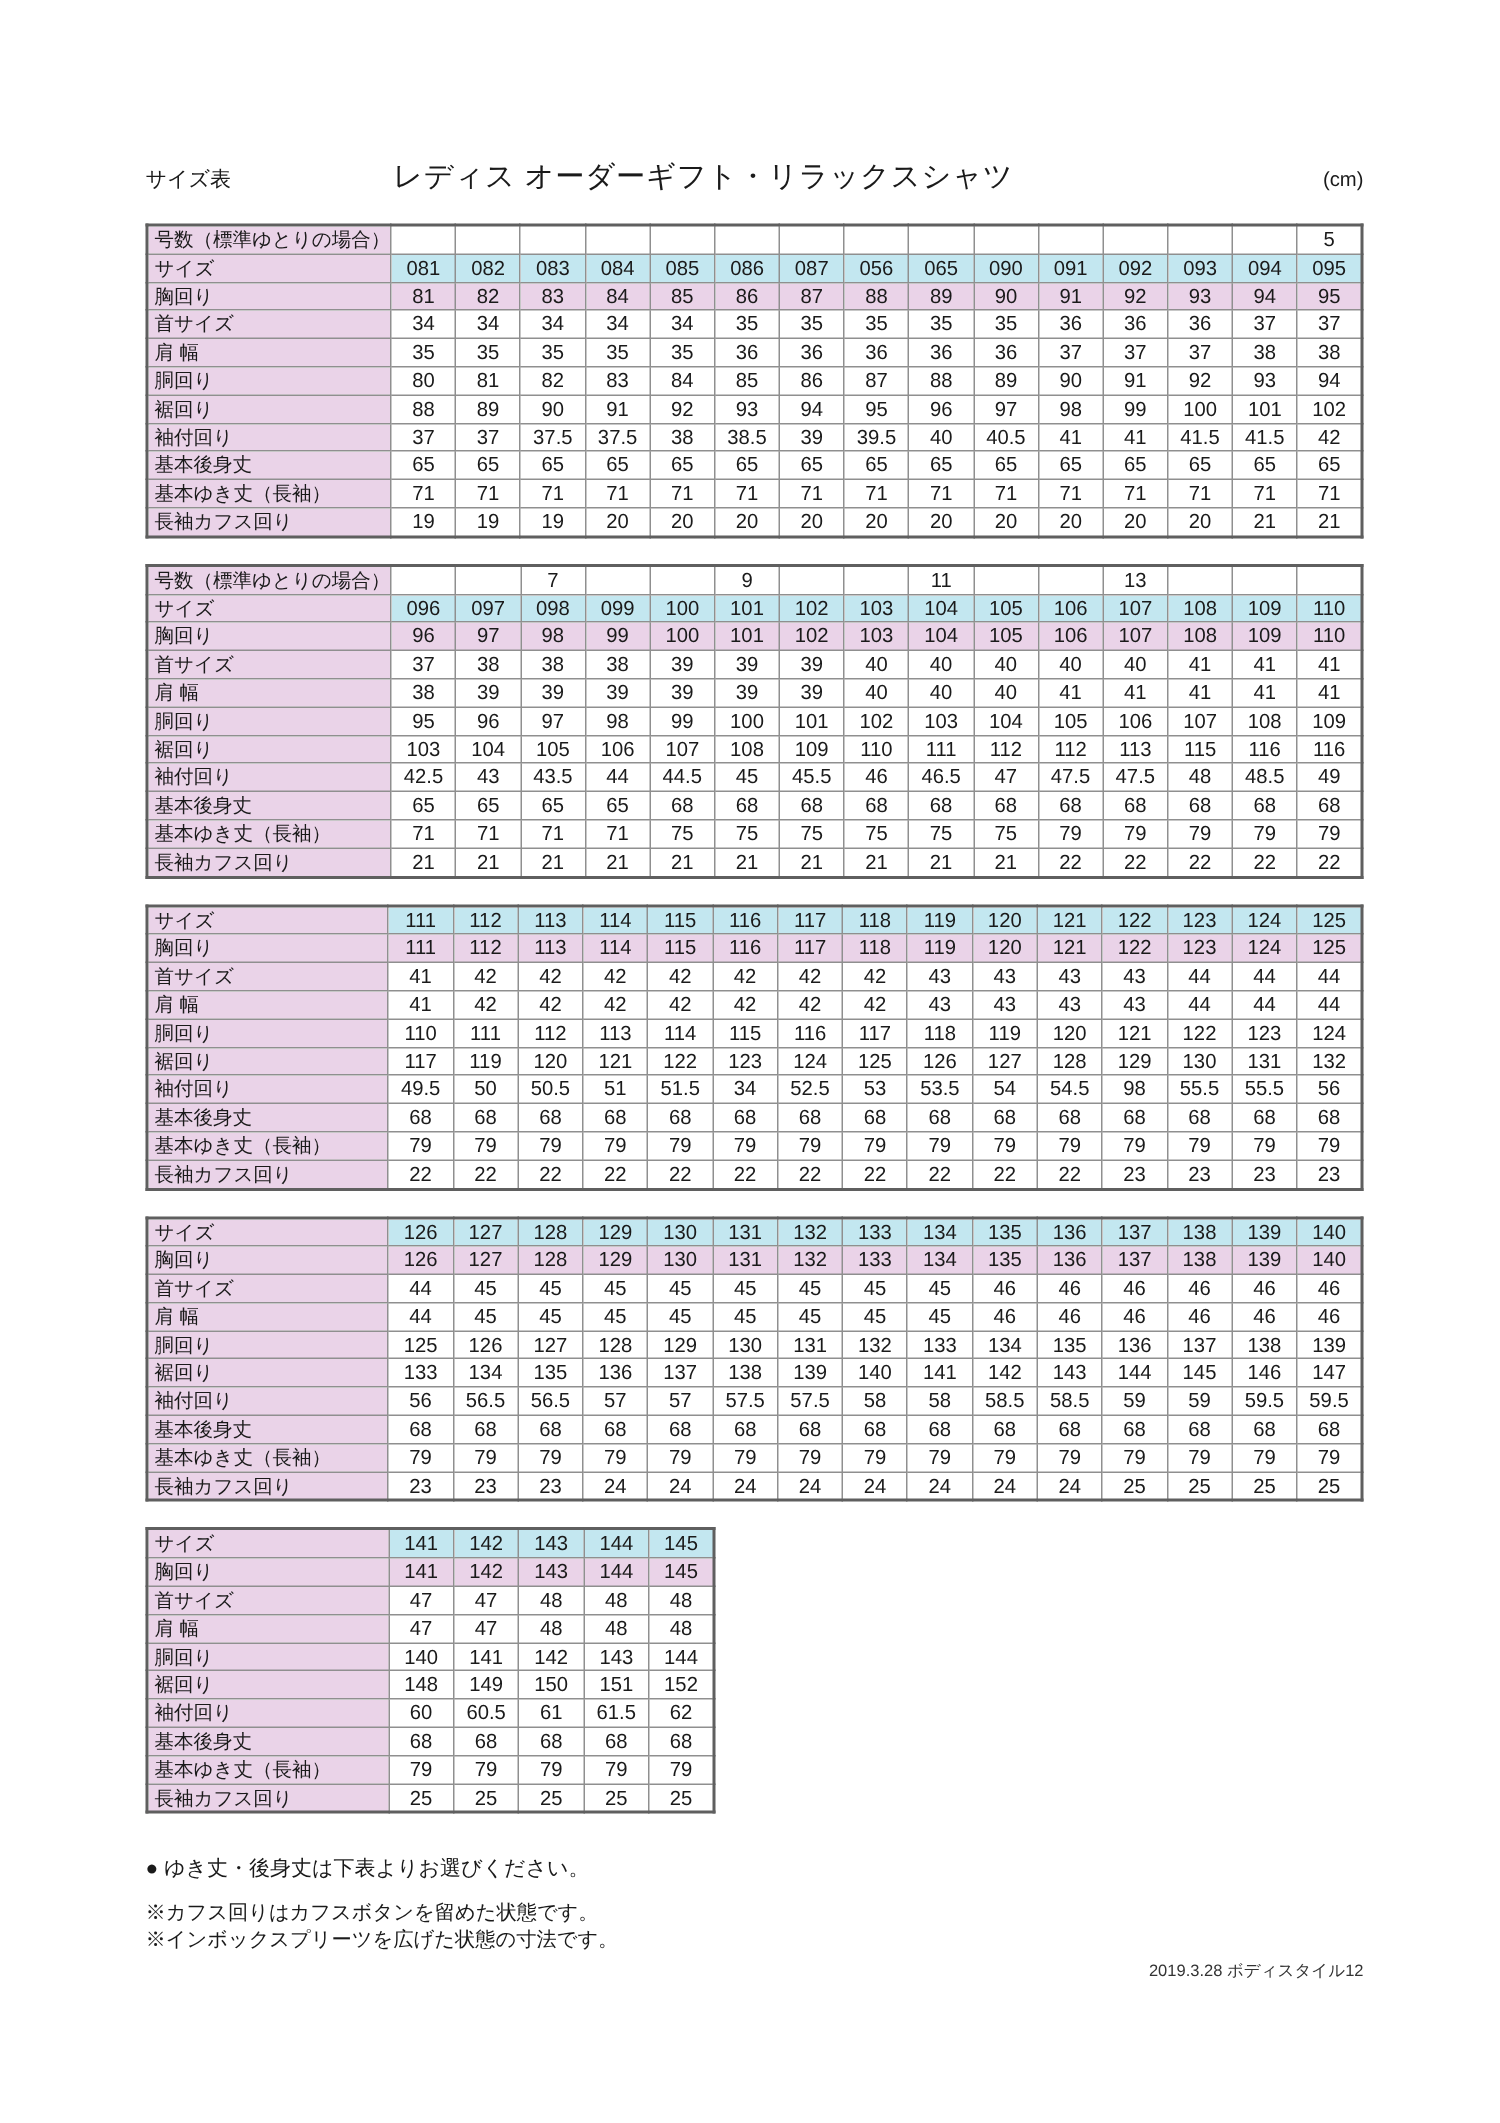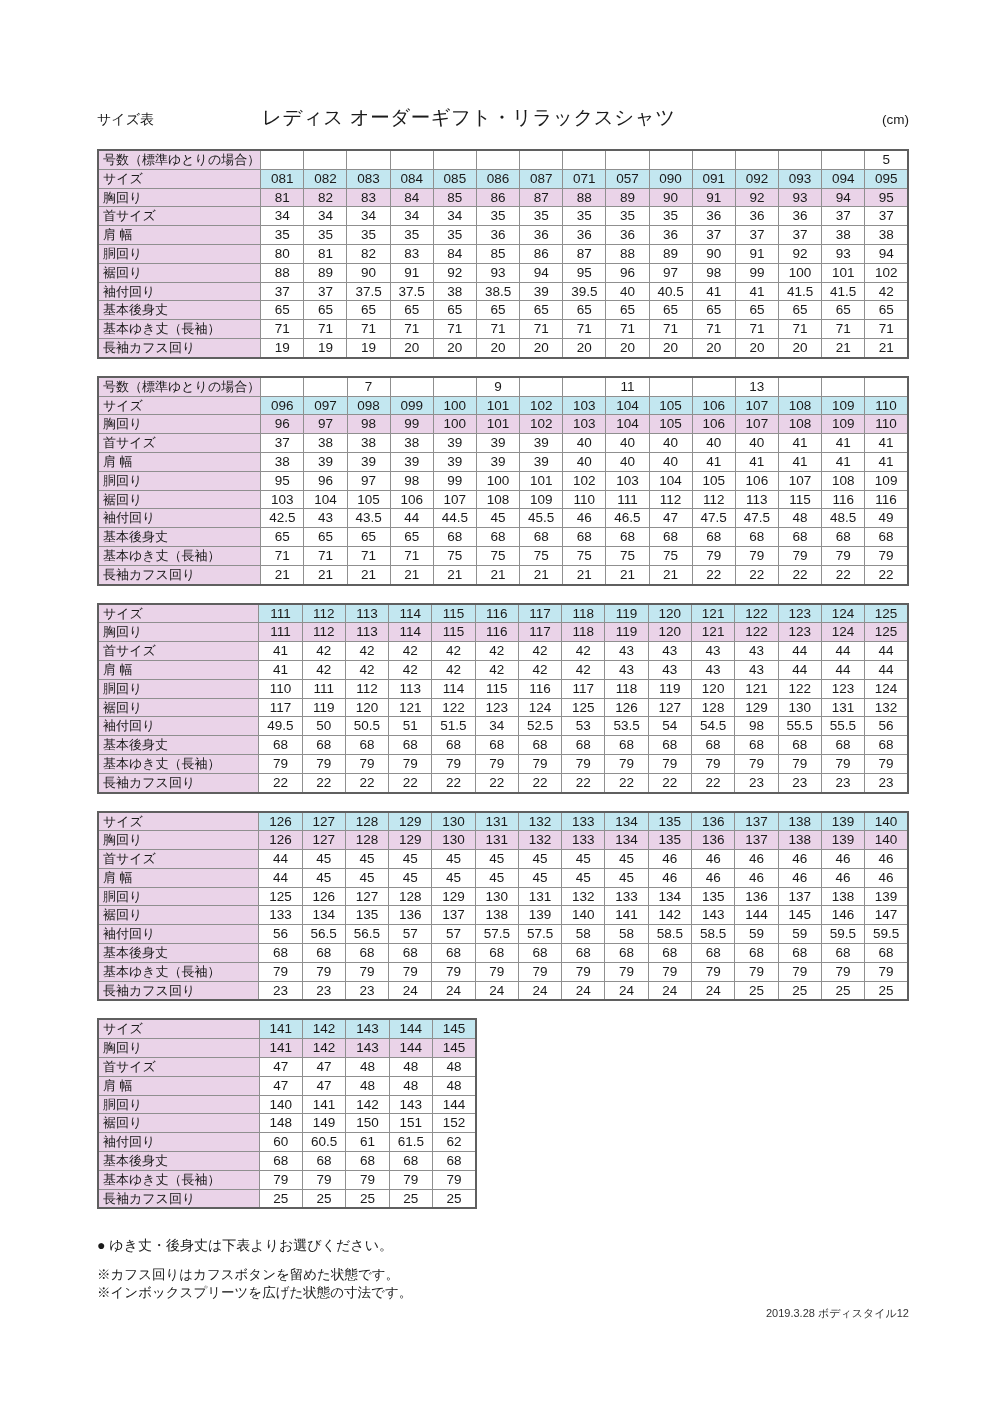--- a/index.html
+++ b/index.html
@@ -80,22 +80,22 @@
             </tr>
             <tr>
               <td class="lbl">サイズ</td>
               <td class="cyan">081</td>
               <td class="cyan">082</td>
               <td class="cyan">083</td>
               <td class="cyan">084</td>
               <td class="cyan">085</td>
               <td class="cyan">086</td>
               <td class="cyan">087</td>
-              <td class="cyan">071</td>
-              <td class="cyan">057</td>
+              <td class="cyan">056</td>
+              <td class="cyan">065</td>
               <td class="cyan">090</td>
               <td class="cyan">091</td>
               <td class="cyan">092</td>
               <td class="cyan">093</td>
               <td class="cyan">094</td>
               <td class="cyan">095</td>
             </tr>
             <tr>
               <td class="lbl">胸回り</td>
               <td class="pink">81</td>

